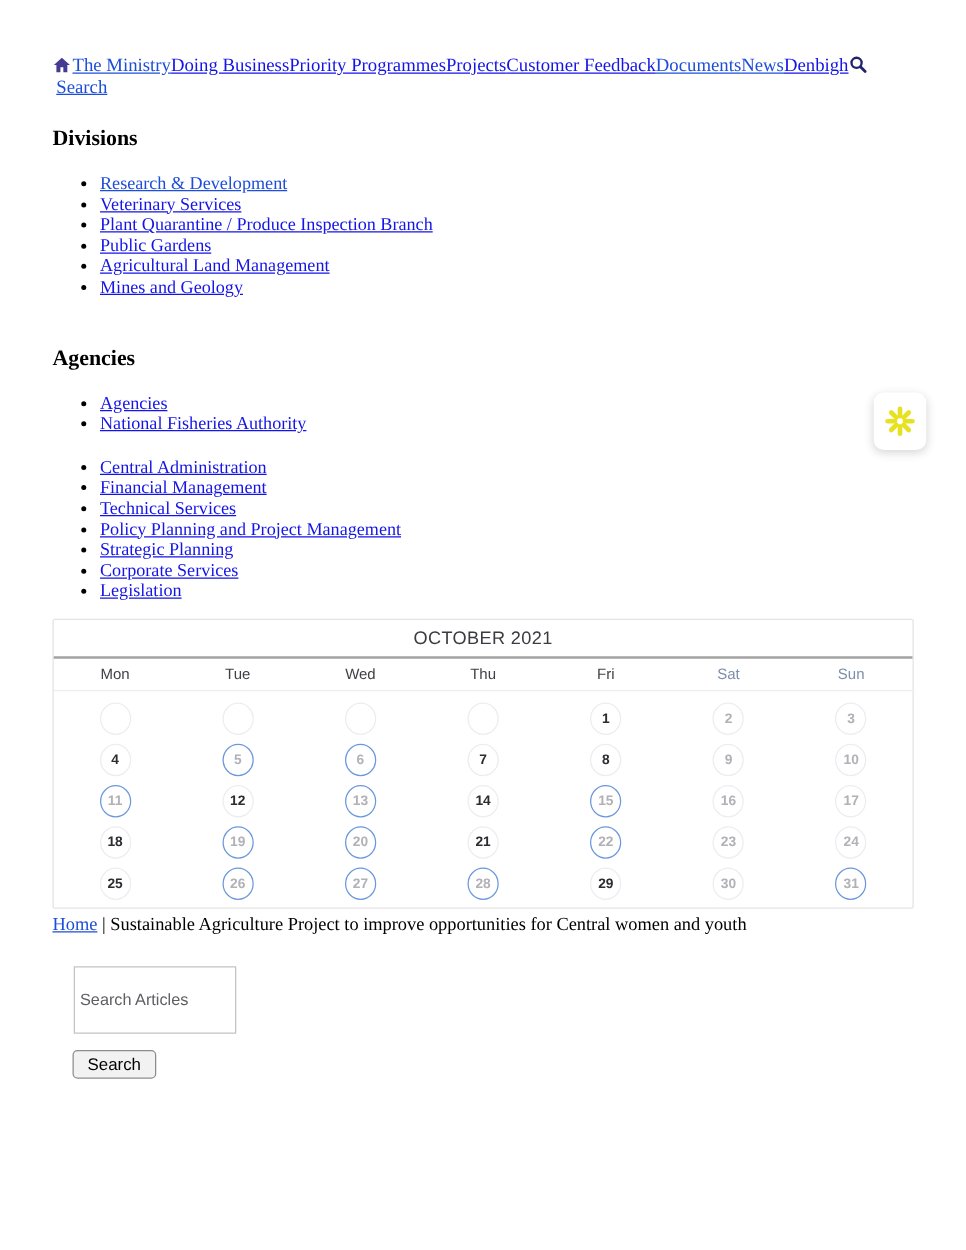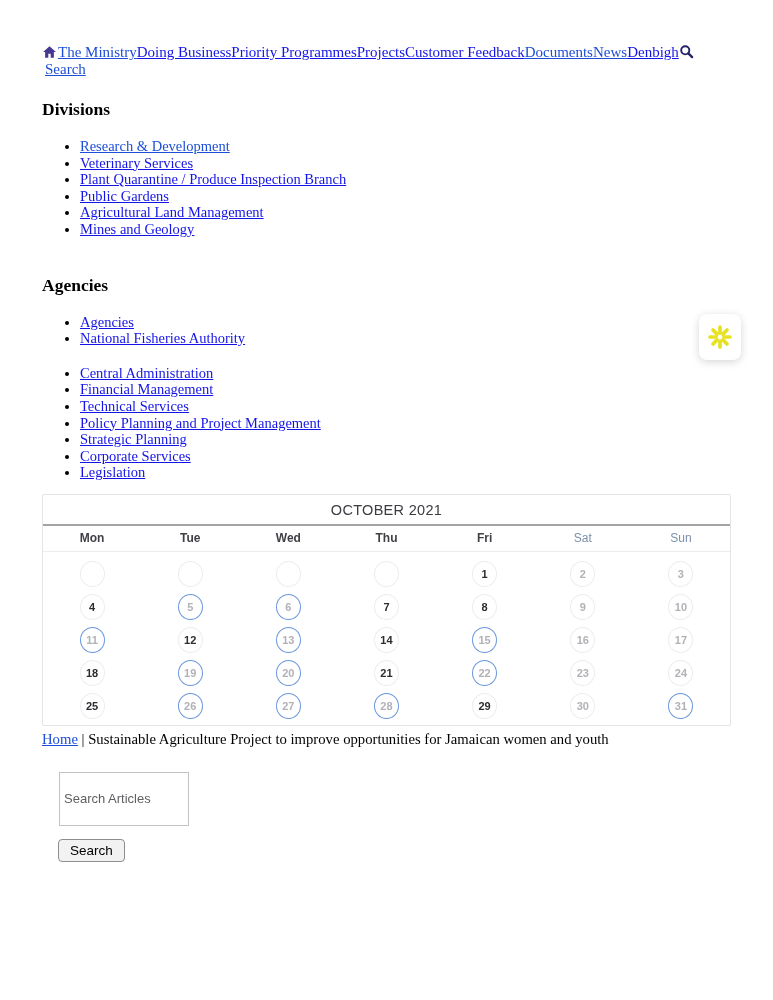--- a/index.html
+++ b/index.html
@@ -23,21 +23,21 @@
   ul.link-list{margin:18px 0 0;padding-left:38px;font-size:14.5px;}
   ul.link-list li{line-height:16.6px;}
 
   
   .calendar{margin-top:13px;border:1px solid #e3e3e8;border-radius:2px;background:#fff;
             font-family:"Liberation Sans",sans-serif;}
   .cal-title{text-align:center;padding:7px 0 6px;font-size:14.5px;color:#3b3b41;
              letter-spacing:.3px;border-bottom:2px solid #a3a3a3;}
   .cal-days{display:grid;grid-template-columns:repeat(7,1fr);padding:5px 0 6px;
             border-bottom:1px solid #ededf1;}
-  .cal-day-name{text-align:center;font-size:12px;color:#3f3f46;font-weight:bold;}
+  .cal-day-name{text-align:center;font-size:12px;color:#3f3f46;font-weight:normal;}
   .cal-day-name.weekend{color:#7b90ab;font-weight:normal;}
   .cal-grid{display:grid;grid-template-columns:repeat(7,1fr);row-gap:7px;padding:9px 0 6px;}
   .cal-cell{display:flex;justify-content:center;}
   .cal-circle{width:25px;height:26px;border-radius:50%;border:1px solid #ededf1;
               display:flex;align-items:center;justify-content:center;font-size:11px;font-weight:bold;
               box-sizing:border-box;background:#fff;}
   .cal-circle.empty{color:transparent;}
   .cal-circle.dark{color:#2c2c31;}
   .cal-circle.muted{color:#b1b1b7;}
   .cal-circle.event{color:#b1b1b7;border:1.5px solid #6a97dd;}
@@ -218,21 +218,21 @@
         </span>
         <span class="cal-cell">
           <span class="cal-circle muted">30</span>
         </span>
         <span class="cal-cell">
           <span class="cal-circle event">31</span>
         </span>
       </div>
   </div>
 
-  <div class="breadcrumb"><a href="#" class="visited">Home</a><span> | </span><span>Sustainable Agriculture Project to improve opportunities for Jamaican women and youth</span></div>
+  <div class="breadcrumb"><a href="#" class="visited">Home</a><span> | </span><span>Sustainable Agriculture Project to improve opportunities for Central women and youth</span></div>
 
   <div class="article-search">
     <input type="text" placeholder="Search Articles" style="">
   </div>
   <div class="search-btn-row">
     <button class="search-btn">Search</button>
   </div>
 
 </div>
 

